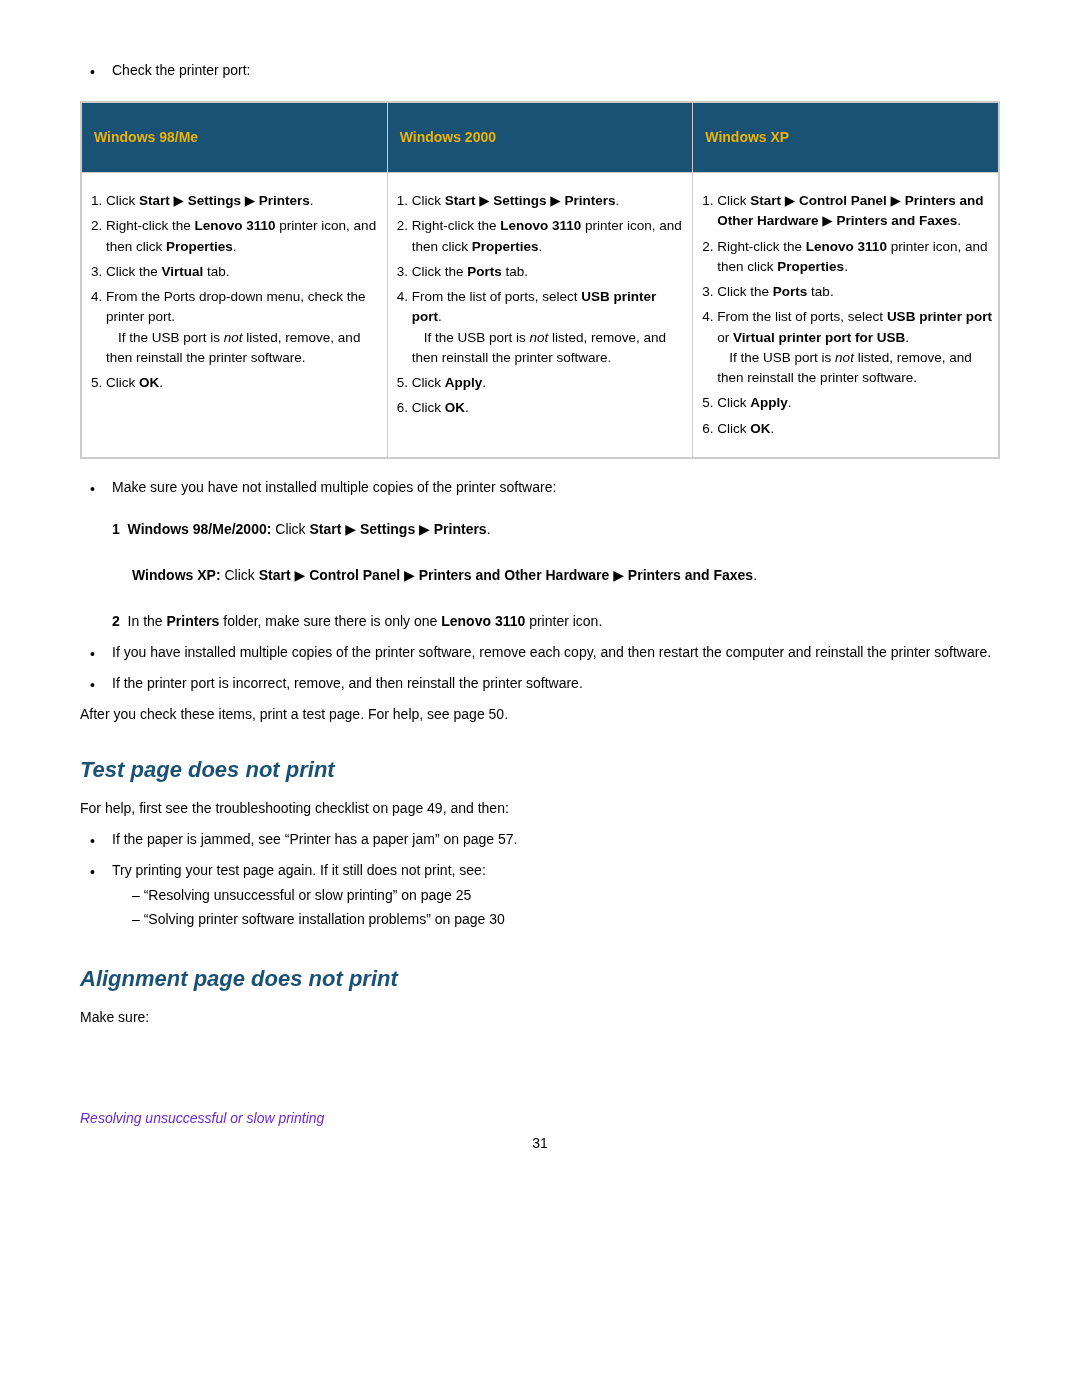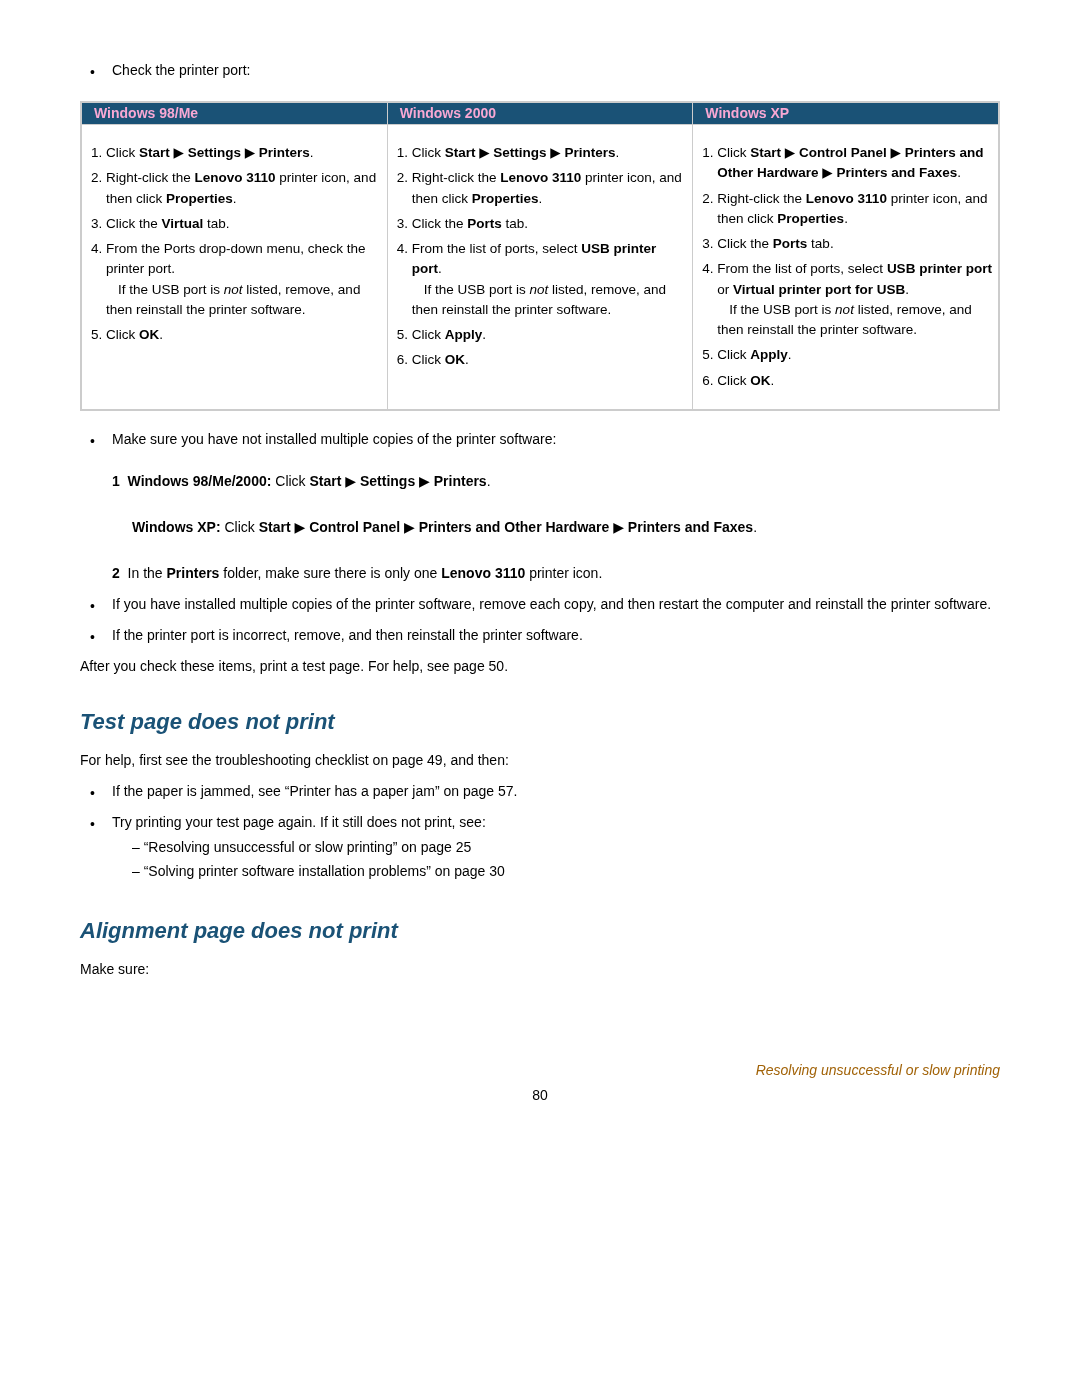--- a/index.html
+++ b/index.html
@@ -28,22 +28,22 @@
       border: 1px solid #ccc;
       border-collapse: collapse;
       width: 100%;
     }
     table {
       width: 100%;
       border-collapse: collapse;
     }
     th {
       background-color: #1a5276;
-      color: #f9a8d4;
-      padding: 0 12px;
+      color: #eab308;
+      padding: 24px 12px;
       text-align: left;
       font-size: 14px;
       border: 1px solid #ccc;
     }
     td {
       vertical-align: top;
       padding: 10px 4px;
       border: 1px solid #ccc;
       font-size: 13.5px;
       width: 33.33%;
@@ -64,24 +64,24 @@
     }
     .section-heading {
       font-style: italic;
       font-weight: bold;
       color: #1a5276;
       font-size: 22px;
       margin: 28px 0 12px 0;
     }
     .footer-italic {
       font-style: italic;
-      text-align: right;
+      text-align: left;
       font-size: 14px;
       margin-top: 40px;
-      color: #a16207;
+      color: #6d28d9;
     }
     .footer-page {
       text-align: center;
       font-size: 14px;
       margin-top: 4px;
     }
     .numbered-list {
       padding-left: 20px;
       margin: 8px 0;
     }
@@ -222,14 +222,14 @@
     </ul>
   </div>
 </div>
 
 <div class="section-heading">Alignment page does not print</div>
 
 <p class="body-text">Make sure:</p>
 
 <div style="margin-top: 80px;">
   <div class="footer-italic">Resolving unsuccessful or slow printing</div>
-  <div class="footer-page">80</div>
+  <div class="footer-page">31</div>
 </div>
 
 </body></html>

